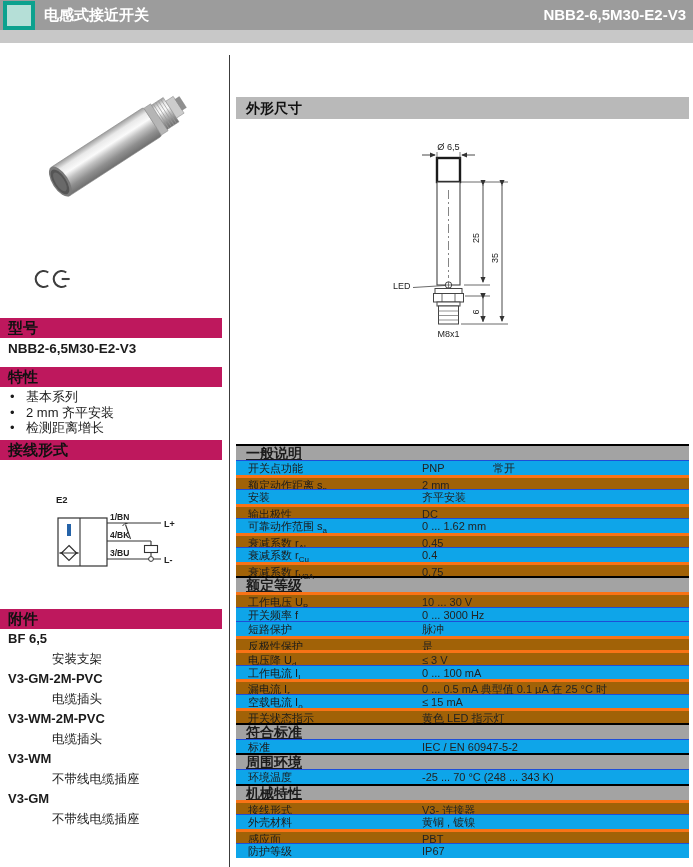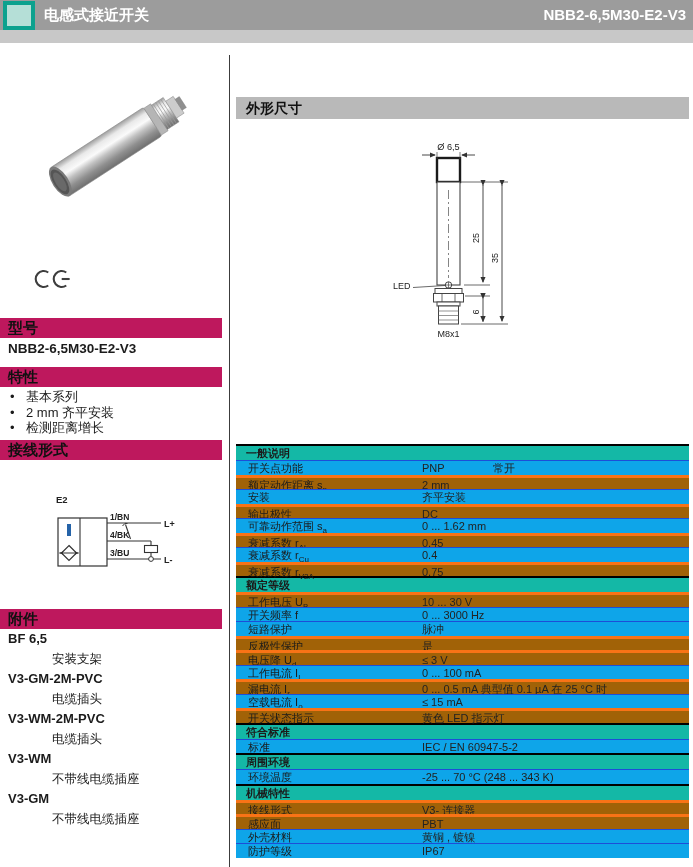--- a/index.html
+++ b/index.html
@@ -28,22 +28,22 @@
   .features-list li { font-size:13px; line-height:15.5px; }
   .features-list .bullet { display:inline-block; width:16px; color:#1b1b1b; }
   .accessories { position:absolute; left:8px; top:631px; width:210px; }
   .acc-block { height:40px; }
   .acc-name { font-size:13px; font-weight:bold; line-height:16px; }
   .acc-desc { font-size:12.5px; line-height:15px; margin-top:5px;margin-left:44px; }
   .ce-wrap { position:absolute; left:34px; top:268px; }
 
   
   .tech-table { position:absolute; left:236px; top:444px; width:453px; }
-  .t-sec { height:16px; line-height:13px; border-top:2px solid #000; background:#14b8a6;
-           font-size:11px; font-weight:bold; padding-left:10px; padding-top:1px; }
+  .t-sec { height:16px; line-height:13px; border-top:2px solid #000; background:#a3a3a3;
+           font-size:14px; font-weight:bold; padding-left:10px; padding-top:1px;text-decoration:underline; }
   .t-row { position:relative; height:14.5px; line-height:14px; font-size:11px; background:#a16207;
            border-top:3px solid #f97316; }
   .t-row.shade { background:#0ea5e9; border-top:1px solid #1d4ed8; }
   .t-label { position:absolute; left:12px; top:0; white-space:nowrap; }
   .t-sub { font-size:8px; position:relative; top:3px; }
   .t-val { position:absolute; left:186px; top:0; white-space:nowrap; color:#222; }
   .t-val2 { position:absolute; left:257px; top:0; white-space:nowrap; color:#222; }
 
   
   .photo-svg { position:absolute; left:30px; top:65px; }
@@ -284,27 +284,27 @@
       <div class="t-sec">周围环境</div>
       <div class="t-row shade">
         <span class="t-label">环境温度</span>
         <span class="t-val">-25 ... 70 °C (248 ... 343 K)</span>
       </div>
       <div class="t-sec">机械特性</div>
       <div class="t-row">
         <span class="t-label">接线形式</span>
         <span class="t-val">V3- 连接器</span>
       </div>
+      <div class="t-row shade">
+        <span class="t-label">外壳材料</span>
+        <span class="t-val">黄铜 , 镀镍</span>
+      </div>
       <div class="t-row">
         <span class="t-label">感应面</span>
         <span class="t-val">PBT</span>
       </div>
       <div class="t-row shade">
-        <span class="t-label">外壳材料</span>
-        <span class="t-val">黄铜 , 镀镍</span>
-      </div>
-      <div class="t-row shade">
         <span class="t-label">防护等级</span>
         <span class="t-val">IP67</span>
       </div>
     </div>
 
 </div>
 
 </body></html>

